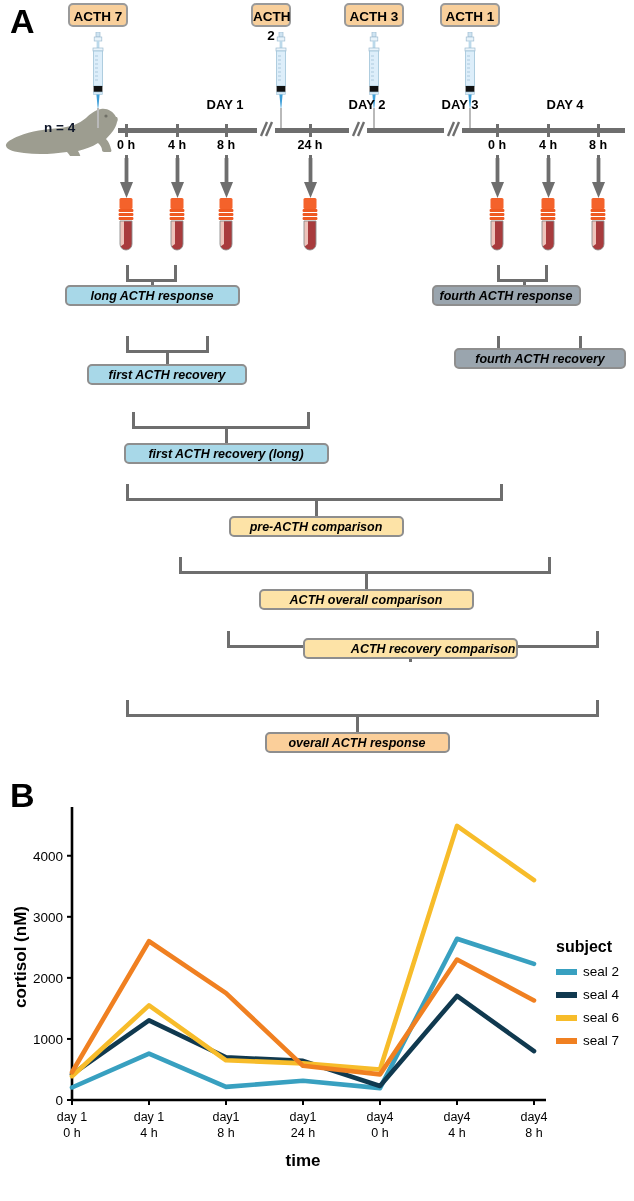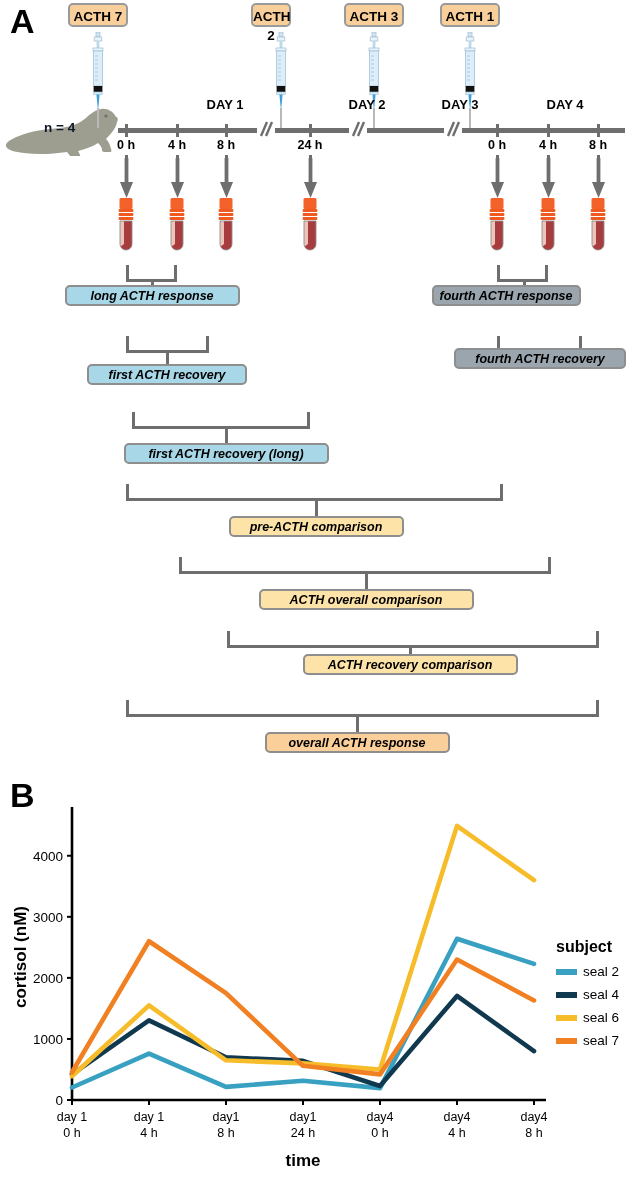--- a/index.html
+++ b/index.html
@@ -325,21 +325,21 @@
     <div class="abs lbl lbl-yellow" style="left:228.5px;top:516px;width:175px;">pre-ACTH comparison</div>
     <div class="abs cline ch" style="left:179px;top:571px;width:372px;"></div>
     <div class="abs cline cv" style="left:179px;top:557px;height:14px;"></div>
     <div class="abs cline cv" style="left:548px;top:557px;height:14px;"></div>
     <div class="abs cline cv" style="left:364.5px;top:571px;height:18px;"></div>
     <div class="abs lbl lbl-yellow" style="left:258.5px;top:589px;width:215px;">ACTH overall comparison</div>
     <div class="abs cline ch" style="left:227px;top:645px;width:372px;"></div>
     <div class="abs cline cv" style="left:227px;top:631px;height:14px;"></div>
     <div class="abs cline cv" style="left:596px;top:631px;height:14px;"></div>
     <div class="abs cline cv" style="left:408.5px;top:645px;height:17px;"></div>
-    <div class="abs lbl lbl-yellow" style="left:302.5px;top:654px;width:215px;">ACTH recovery comparison</div>
+    <div class="abs lbl lbl-yellow" style="left:302.5px;top:638px;width:215px;text-align:right;">ACTH recovery comparison</div>
     <div class="abs cline ch" style="left:126px;top:714px;width:473px;"></div>
     <div class="abs cline cv" style="left:126px;top:700px;height:14px;"></div>
     <div class="abs cline cv" style="left:596px;top:700px;height:14px;"></div>
     <div class="abs cline cv" style="left:355.5px;top:714px;height:18px;"></div>
     <div class="abs lbl lbl-orange" style="left:264.5px;top:732px;width:185px;">overall ACTH response</div>
   </div>
 
 <div class="abs panel-letter" style="left:10px;top:778px;">B</div>
 
 <div class="abs" style="left:0px;top:795px;width:634px;height:406px;">

